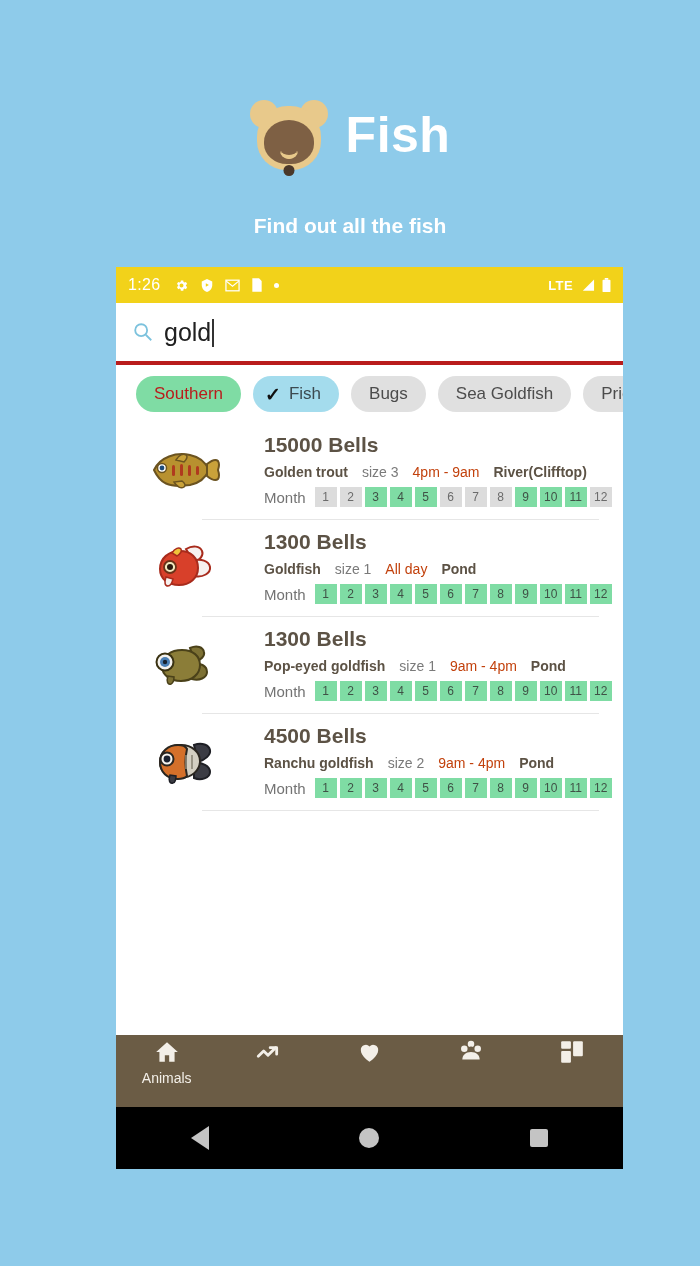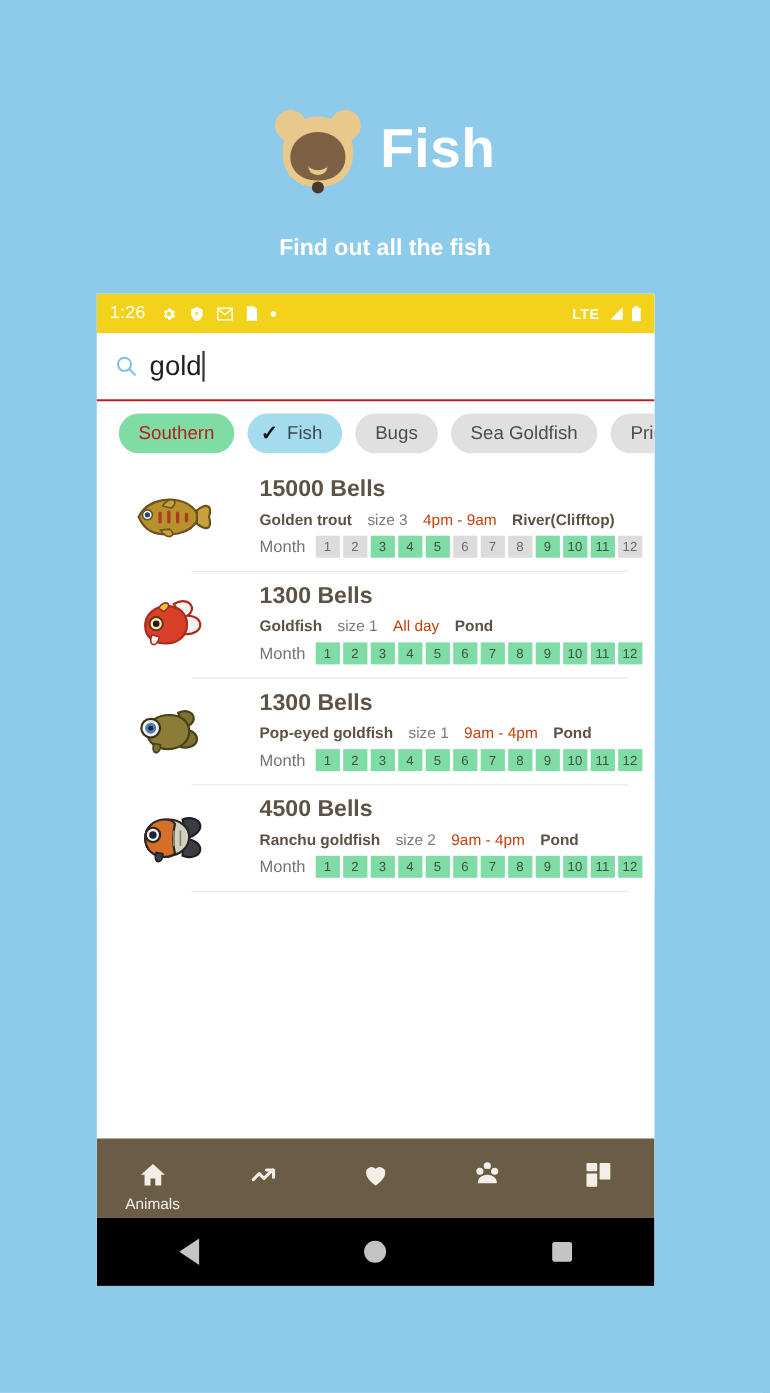--- a/index.html
+++ b/index.html
@@ -45,40 +45,40 @@
     color: #ffffff; font-size: 50px; font-weight: bold; letter-spacing: 0.5px;
     line-height: 1;
   }
   .promo-sub {
     position: absolute; top: 214px; left: 0; width: 700px; text-align: center;
     color: #ffffff; font-size: 21px; font-weight: bold;
   }
 
   
   .phone {
-    position: absolute; left: 88px; top: 267px;
+    position: absolute; left: 116px; top: 267px;
     width: 507px; height: 902px; background: #ffffff; overflow: hidden;
   }
 
   
   .statusbar {
     height: 36px; background: #f2d21a; display: flex; align-items: center;
     padding: 0 12px; color: #ffffff;
   }
   .status-time { font-size: 16px; color: #ffffff; margin-right: 14px; letter-spacing: .3px; }
   .status-icons-left { display: flex; align-items: center; gap: 11px; }
   .status-icons-right { margin-left: auto; display: flex; align-items: center; gap: 7px; text-align: right; }
   .sicon { display: block; }
   .status-lte { font-size: 13px; font-weight: bold; letter-spacing: .4px; }
   .dot-icon { width: 5px; height: 5px; border-radius: 50%; background: #fff; }
 
   
   .searchbar {
     height: 62px; display: flex; align-items: center; gap: 10px;
-    padding: 0 14px 0 16px; border-bottom: 2px solid #b91c1c; background:#fff;
+    padding: 0 14px 0 16px; border-bottom: 4px solid #b91c1c; background:#fff;
   }
   .search-text {
     font-size: 25px; color: #202020; position: relative; padding-right: 2px;
     font-family: "Liberation Sans", sans-serif;
   }
   .caret { display:inline-block; width:2px; height:28px; background:#333; vertical-align:-6px; margin-left:1px;}
 
   
   .chips {
     display: flex; align-items: center; gap: 12px; padding: 10px 0 10px 20px;
@@ -117,21 +117,21 @@
   .fish { position: relative; width: 74px; height: 52px; }
   .fish svg { display: block; }
 
   
   .bottomnav {
     position: absolute; left: 0; bottom: 62px; width: 507px; height: 72px;
     background: #6b5c45; display: flex; align-items: flex-start;
   }
   .navitem {
     flex: 1; display: flex; flex-direction: column; align-items: center;
-    justify-content: center; padding-top: 20px; color: #f2eee6;
+    justify-content: center; padding-top: 4px; color: #f2eee6;
   }
   .navitem .navlabel { font-size: 14px; margin-top: 5px; color: #f3efe8; }
   .androidnav {
     position: absolute; left: 0; bottom: 0; width: 507px; height: 62px;
     background: #000000; display: flex; align-items: center; justify-content: space-around;
   }
   .nav-back {
     width: 0; height: 0; border-top: 12px solid transparent;
     border-bottom: 12px solid transparent; border-right: 18px solid #c4c4c4;
   }

